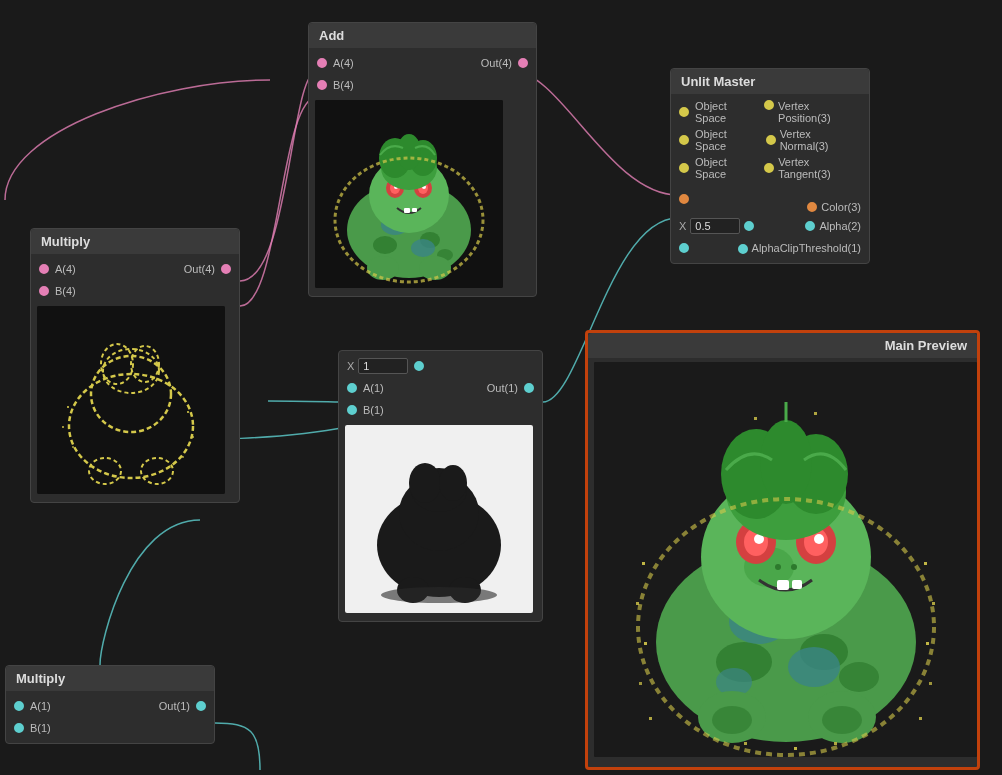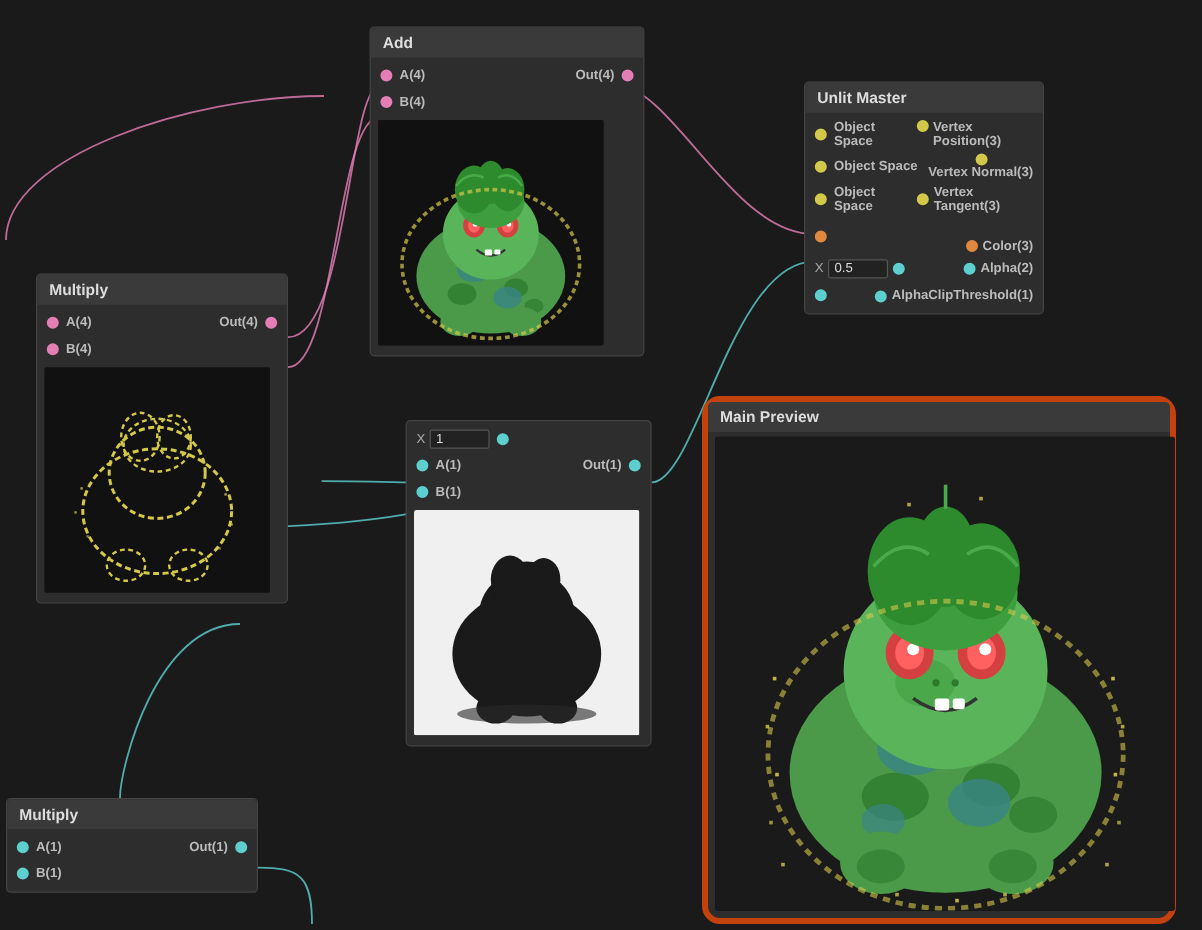--- a/index.html
+++ b/index.html
@@ -66,21 +66,20 @@
     .port.left { margin-right: 6px; }
     .port.right { margin-left: 6px; }
     .port.pink { border-color: #e47fb5; background: #e47fb5; }
     .port.teal { border-color: #5ecfcf; background: #5ecfcf; }
     .port.yellow { border-color: #d4c84a; background: #d4c84a; }
     .port.orange { border-color: #e08840; background: #e08840; }
 
     .port-label {
       font-size: 11px;
       color: #bbb;
-      font-weight: bold;
     }
 
     
     .node-preview {
       margin: 4px 6px;
       border-radius: 2px;
       overflow: hidden;
     }
 
     
@@ -125,27 +124,28 @@
     .value-label {
       font-size: 11px;
       color: #aaa;
       margin-right: 4px;
     }
 
     
     .main-preview-node {
       position: absolute;
       background: #2d2d2d;
-      border: 5px solid #c2410c;
-      border-radius: 15px;
+      border: 3px solid #c2410c;
+      border-radius: 4px;
       z-index: 10;
       left: 585px;
       top: 330px;
       width: 395px;
       height: 440px;
+      text-align: right;
     }
     .main-preview-header {
       background: #3a3a3a;
       padding: 5px 10px;
       border-radius: 4px 4px 0 0;
       font-size: 13px;
       color: #ddd;
       font-weight: 600;
     }
     .main-preview-content {
@@ -398,21 +398,21 @@
         <span class="port right yellow"></span>
         <span class="port-label" style="margin-left:4px;">Vertex Position(3)</span>
       </div>
     </div>
 
     <div class="node-row space-between">
       <div style="display:flex;align-items:center;">
         <span class="port left yellow"></span>
         <span class="port-label">Object Space</span>
       </div>
-      <div style="display:flex;align-items:center;flex-direction:column;">
+      <div style="display:flex;align-items:center;">
         <span class="port right yellow"></span>
         <span class="port-label" style="margin-left:4px;">Vertex Normal(3)</span>
       </div>
     </div>
 
     <div class="node-row space-between">
       <div style="display:flex;align-items:center;">
         <span class="port left yellow"></span>
         <span class="port-label">Object Space</span>
       </div>

